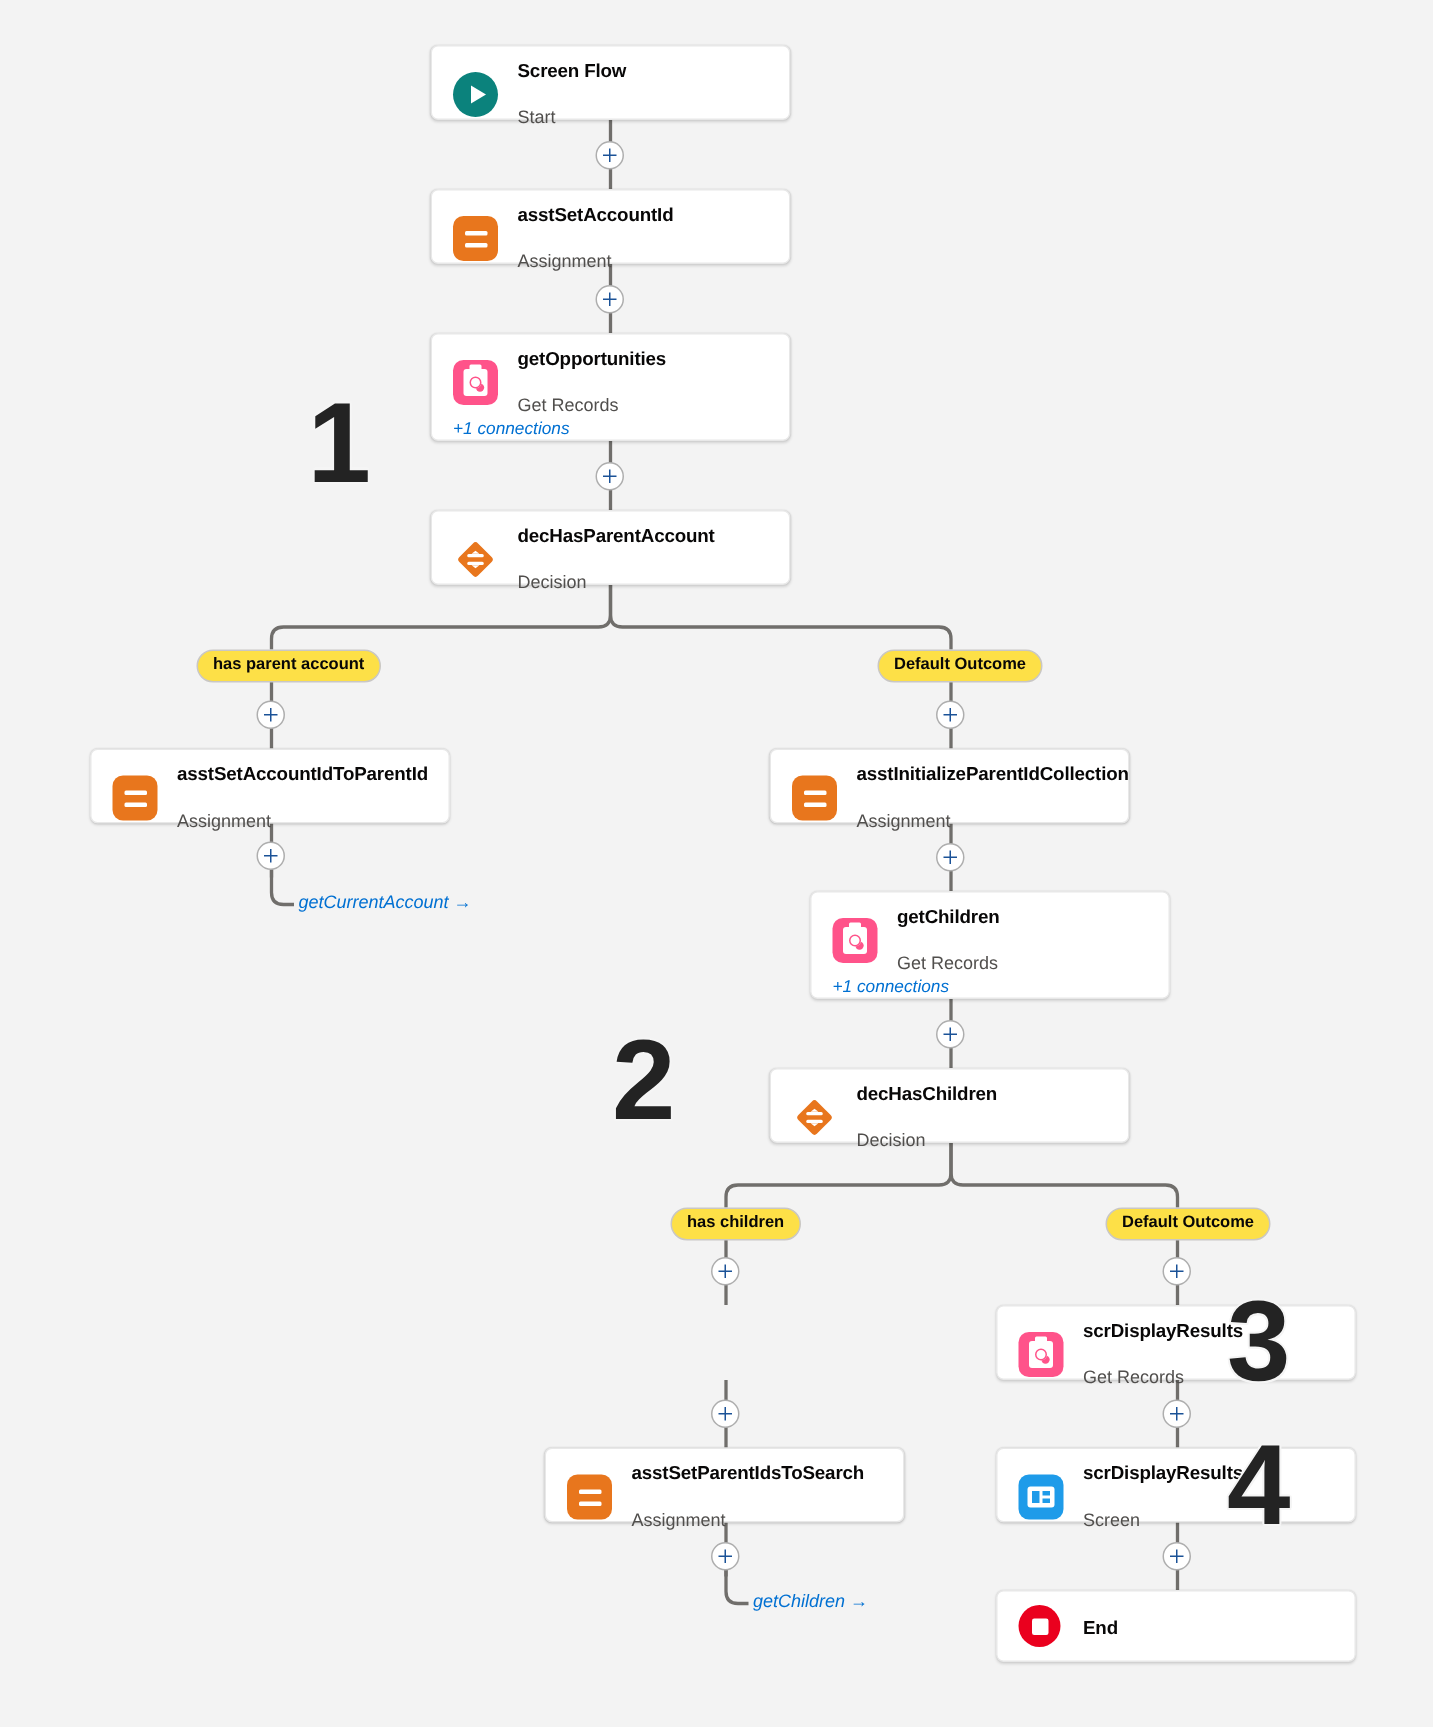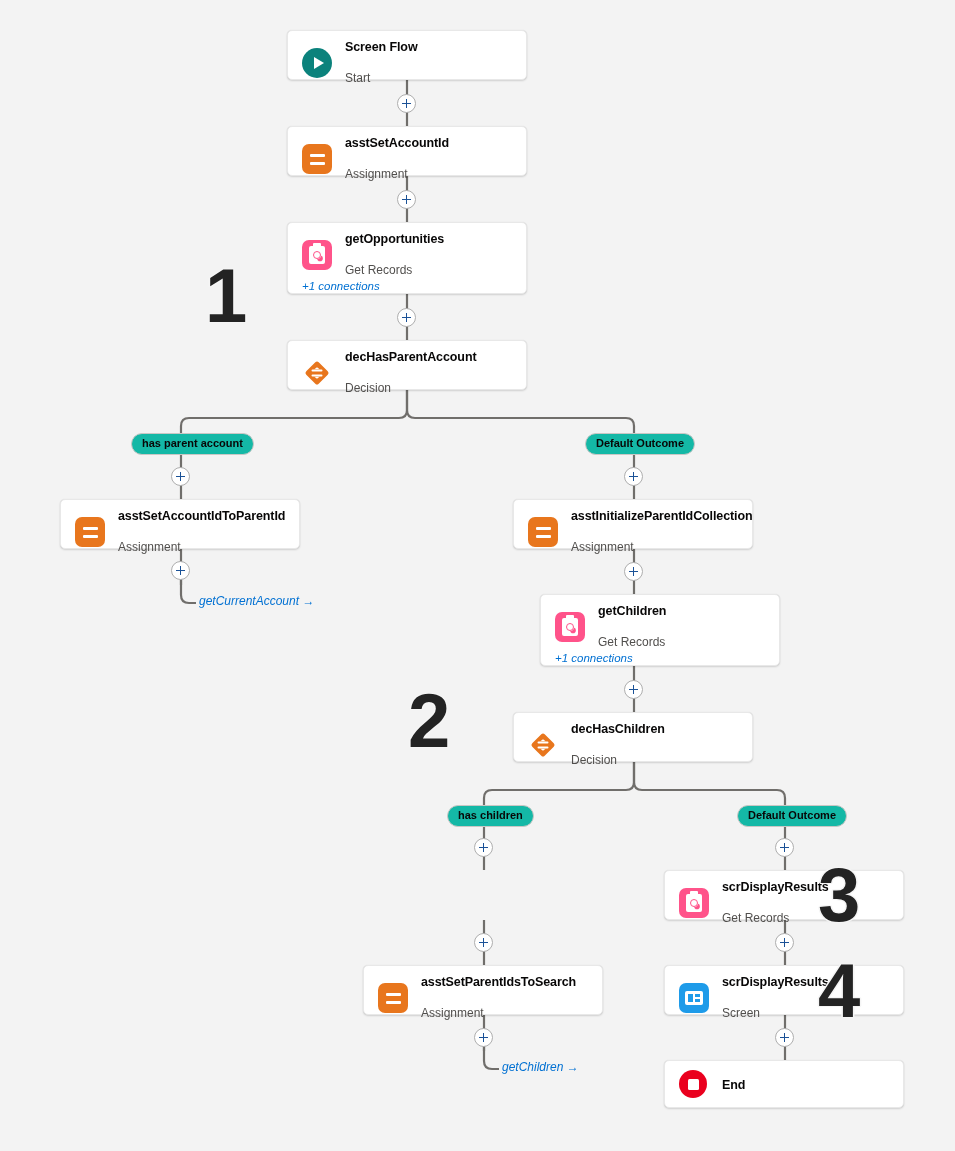--- a/index.html
+++ b/index.html
@@ -190,21 +190,21 @@
     content: "";
     position: absolute;
     background: #1b5297;
   }
   .plus::before { left: 3.5px; top: 7.6px; width: 9px; height: 1.8px; }
   .plus::after  { top: 3.5px; left: 7.6px; height: 9px; width: 1.8px; }
 
   
   .pill {
     position: absolute;
-    background: #14b8a6;
+    background: #fde047;
     border: 1px solid #c9c7c5;
     border-radius: 11px;
     font-size: 11px;
     font-weight: bold;
     color: #080707;
     padding: 3px 10px 4px 10px;
     white-space: nowrap;
     box-sizing: border-box;
     line-height: 13px;
   }

